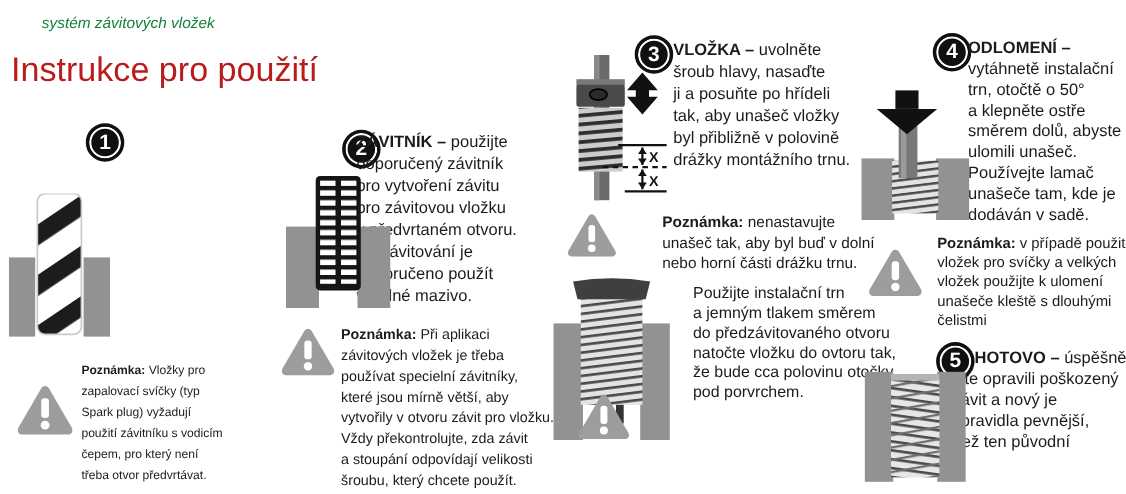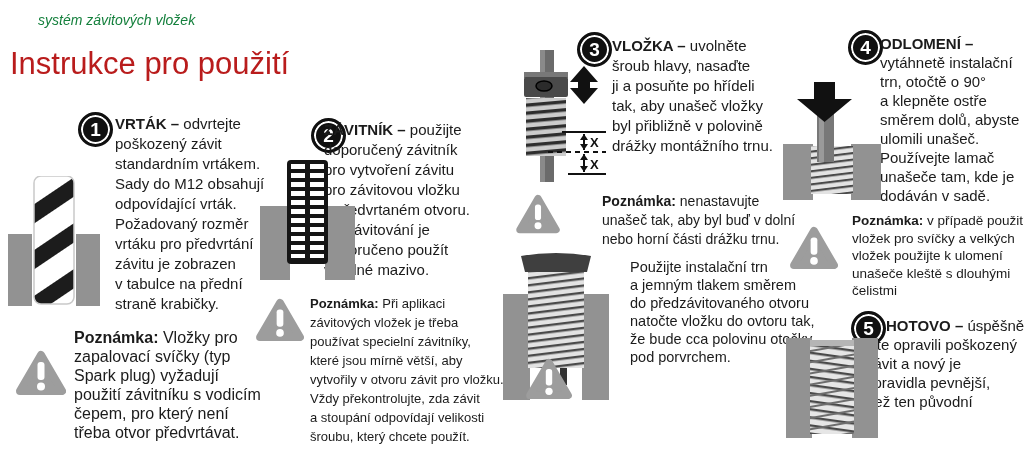--- a/index.html
+++ b/index.html
@@ -18,30 +18,20 @@
 </style>
 </head>
 <body>
 
 <div class="page">
 
   <div class="subtitle">systém závitových vložek</div>
   <div class="title">Instrukce pro použití</div>
 
   <div class="step-num" style="left:78px;top:112px;">1</div>
-  <div class="txt" style="left:115px;top:114px;width:200px;font-size:15px;line-height:20px;"><span class="b">VRTÁK –</span> <span>odvrtejte
-poškozený závit
-standardním vrtákem.
-Sady do M12 obsahují
-odpovídající vrták.
-Požadovaný rozměr
-vrtáku pro předvrtání
-závitu je zobrazen
-v tabulce na přední
-straně krabičky.</span></div>
 
   <svg class="icon" style="left:8px;top:176px;" width="92" height="132" viewBox="0 0 92 132">
     <defs>
       <pattern id="drillstripe" patternUnits="userSpaceOnUse" width="38" height="38" patternTransform="rotate(-34)">
         <rect width="38" height="38" fill="#ffffff"></rect>
         <rect y="0" width="38" height="16" fill="#1c1c1c"></rect>
       </pattern>
       <clipPath id="drillclip">
           <rect x="26" y="0" width="40" height="128" rx="7"></rect>
         </clipPath>
@@ -52,21 +42,21 @@
         <rect x="26" y="0" width="40" height="128" fill="url(#drillstripe)"></rect>
       </g>
     <rect x="26" y="0" width="40" height="128" rx="7" fill="none" stroke="#c9c9c9" stroke-width="1.5"></rect>
   </svg>
 
   <svg class="icon" style="left:16px;top:350px;" width="50" height="46" viewBox="0 0 100 92">
     <path d="M50 10 L92 82 H8 Z" fill="#9d9d9d" stroke="#9d9d9d" stroke-width="16" stroke-linejoin="round"></path>
     <rect x="43" y="24" width="14" height="36" rx="6" fill="#fff"></rect>
     <circle cx="50" cy="73" r="8" fill="#fff"></circle>
   </svg>
-  <div class="txt" style="left:74px;top:328px;width:230px;font-size:16px;line-height:19px;"><span class="b">Poznámka:</span> <span>Vložky pro
+  <div class="txt" style="left:74px;top:328px;width:230px;font-size:11px;line-height:19px;"><span class="b">Poznámka:</span> <span>Vložky pro
 zapalovací svíčky (typ
 Spark plug) vyžadují
 použití závitníku s vodicím
 čepem, pro který není
 třeba otvor předvrtávat.</span></div>
 
   <div class="step-num" style="left:311px;top:118px;">2</div>
   <div class="txt" style="left:324px;top:120px;width:190px;font-size:15px;line-height:20px;"><span class="b">ZÁVITNÍK –</span> <span>použijte
 doporučený závitník
 pro vytvoření závitu
@@ -178,21 +168,21 @@
 pod porvrchem.</div>
 
   <svg class="icon" style="left:526px;top:358px;" width="46" height="42" viewBox="0 0 100 92">
     <path d="M50 10 L92 82 H8 Z" fill="#9d9d9d" stroke="#9d9d9d" stroke-width="16" stroke-linejoin="round"></path>
     <rect x="43" y="24" width="14" height="36" rx="6" fill="#fff"></rect>
     <circle cx="50" cy="73" r="8" fill="#fff"></circle>
   </svg>
 
   <div class="step-num" style="left:848px;top:30px;">4</div>
   <div class="txt" style="left:880px;top:34px;width:150px;font-size:15px;line-height:19px;"><span class="b">ODLOMENÍ –</span> <span>vytáhnetě instalační
-trn, otočtě o 90°
+trn, otočtě o 50°
 a klepněte ostře
 směrem dolů, abyste
 ulomili unašeč.
 Používejte lamač
 unašeče tam, kde je
 dodáván v sadě.</span></div>
 
   <svg class="icon" style="left:783px;top:82px;" width="100" height="120" viewBox="0 0 100 120">
     <defs>
       <pattern id="coilstripe2" patternUnits="userSpaceOnUse" width="40" height="6.5" patternTransform="rotate(-7)">

